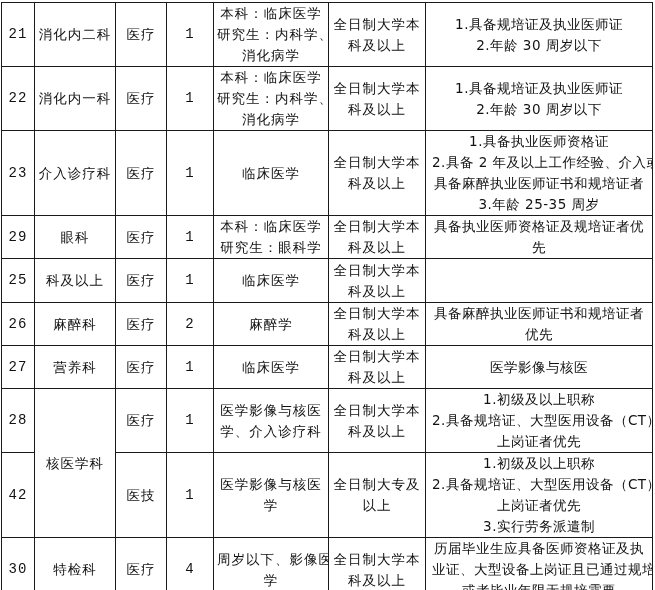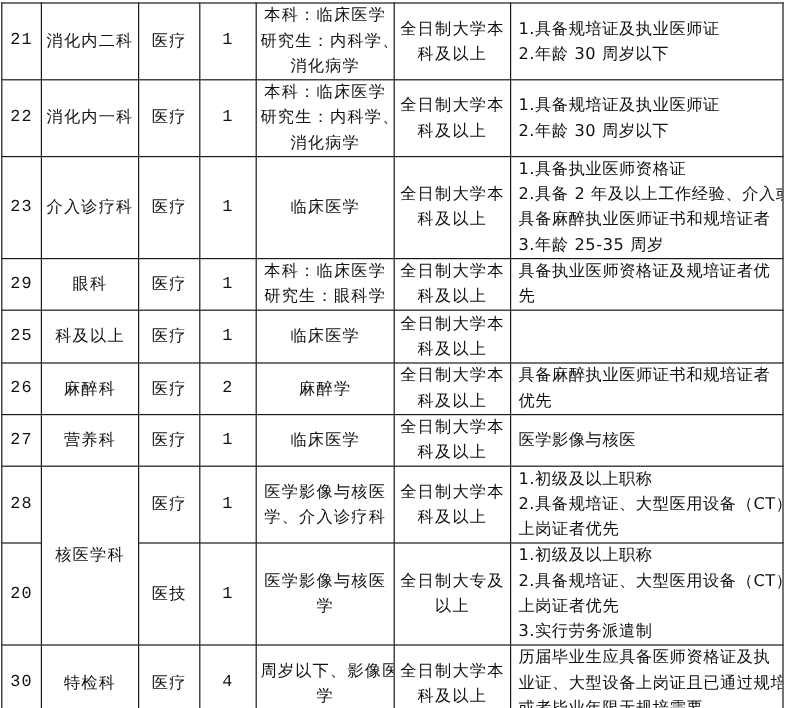--- a/index.html
+++ b/index.html
@@ -3,21 +3,21 @@
 <meta charset="utf-8">
 <style>
   html, body { margin: 0; padding: 0; background: #ffffff; }
   body { width: 655px; height: 590px; overflow: hidden; position: relative;
          font-family: "DejaVu Sans", "Liberation Sans", sans-serif; color: #111; }
   table.jobs { position: absolute; left: 1px; top: 2px; border-collapse: collapse;
                table-layout: fixed; width: 651px; }
   table.jobs td { border: 1px solid #1a1a1a; text-align: center; vertical-align: middle;
                   font-size: 13.5px; line-height: 21px; padding: 0 3px; letter-spacing: 1px;
                   overflow: hidden; }
-  table.jobs td.req { text-align: left; padding: 0 6px; letter-spacing: 0.5px; }
+  table.jobs td.req { text-align: center; padding: 0 6px; letter-spacing: 0.5px; }
   table.jobs td.num { font-family: Liberation Mono, monospace; font-size: 14px; }
   .line { display: block; white-space: nowrap; }
 </style>
 </head>
 <body>
 
 <table class="jobs">
   <colgroup>
     <col style="width:33px">
       <col style="width:81px">
@@ -163,21 +163,21 @@
           <span class="line">全日制大学本</span>
           <span class="line">科及以上</span>
         </td>
         <td class="req">
           <span class="line">1.初级及以上职称</span>
           <span class="line">2.具备规培证、大型医用设备（CT）</span>
           <span class="line">上岗证者优先</span>
         </td>
       </tr>
       <tr style="height: 83px;">
-        <td class="num">20</td>
+        <td class="num">42</td>
         <td>医技</td>
         <td class="num">1</td>
         <td>
           <span class="line">医学影像与核医</span>
           <span class="line">学</span>
         </td>
         <td>
           <span class="line">全日制大专及</span>
           <span class="line">以上</span>
         </td>

